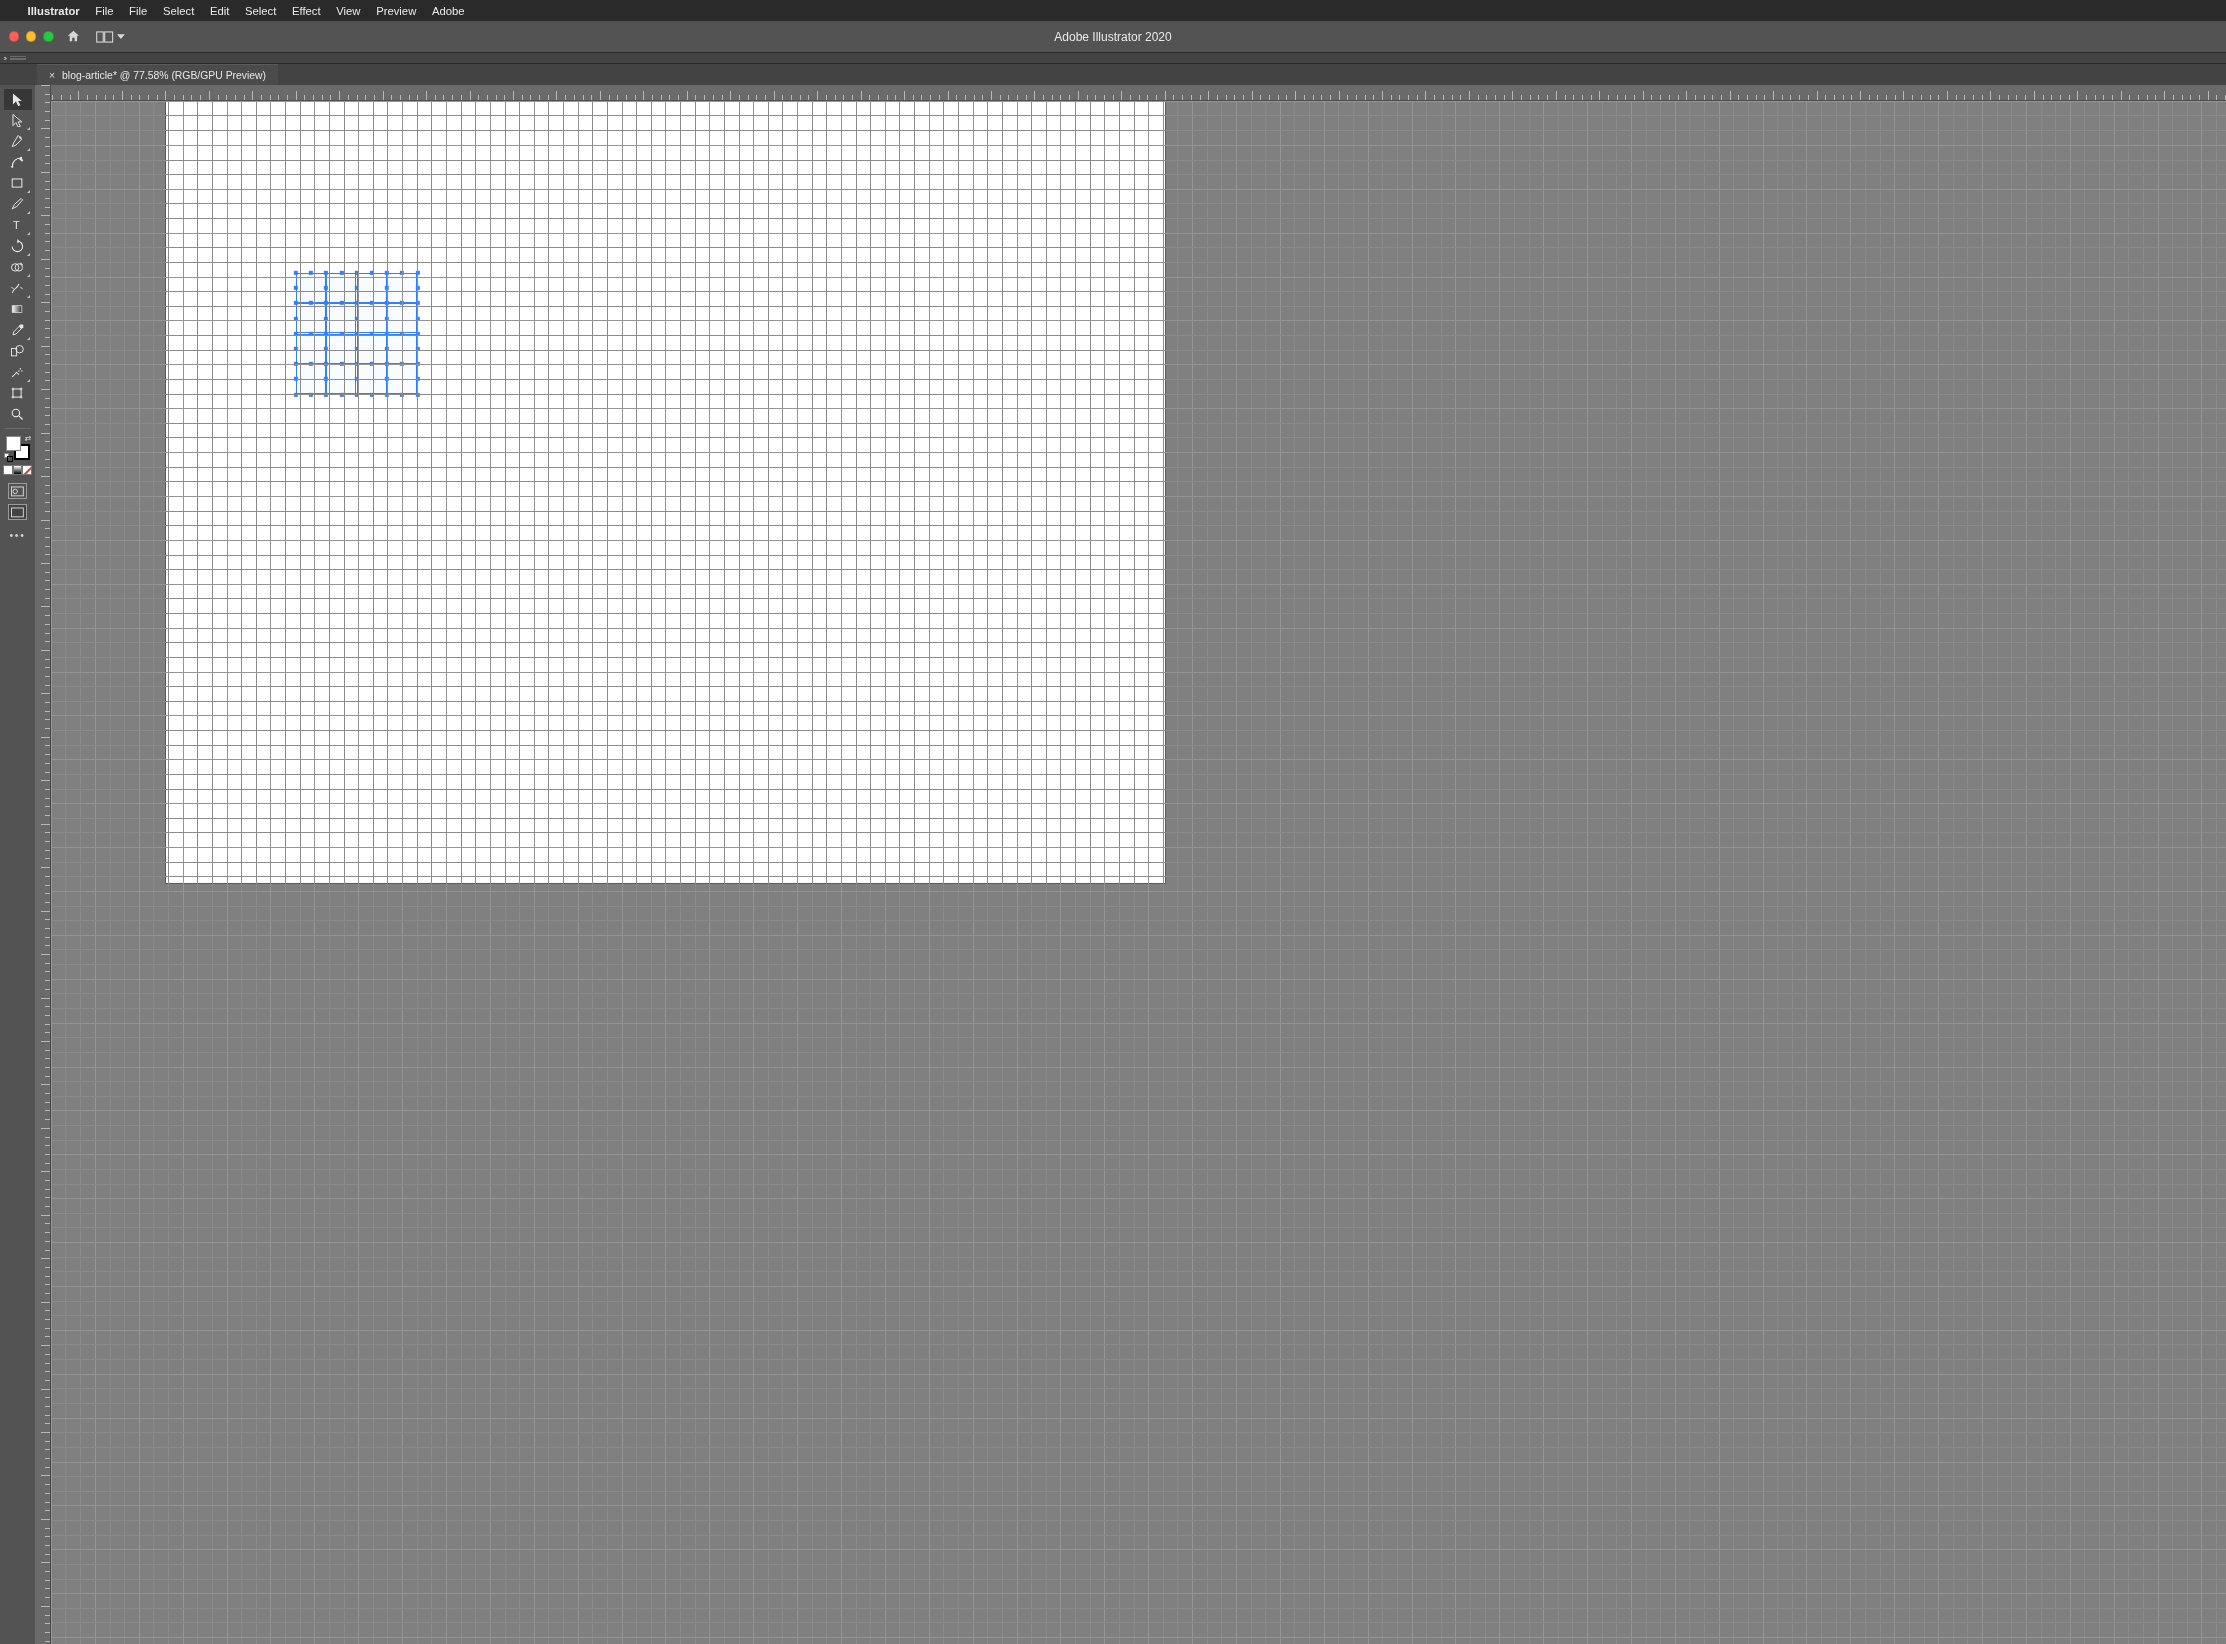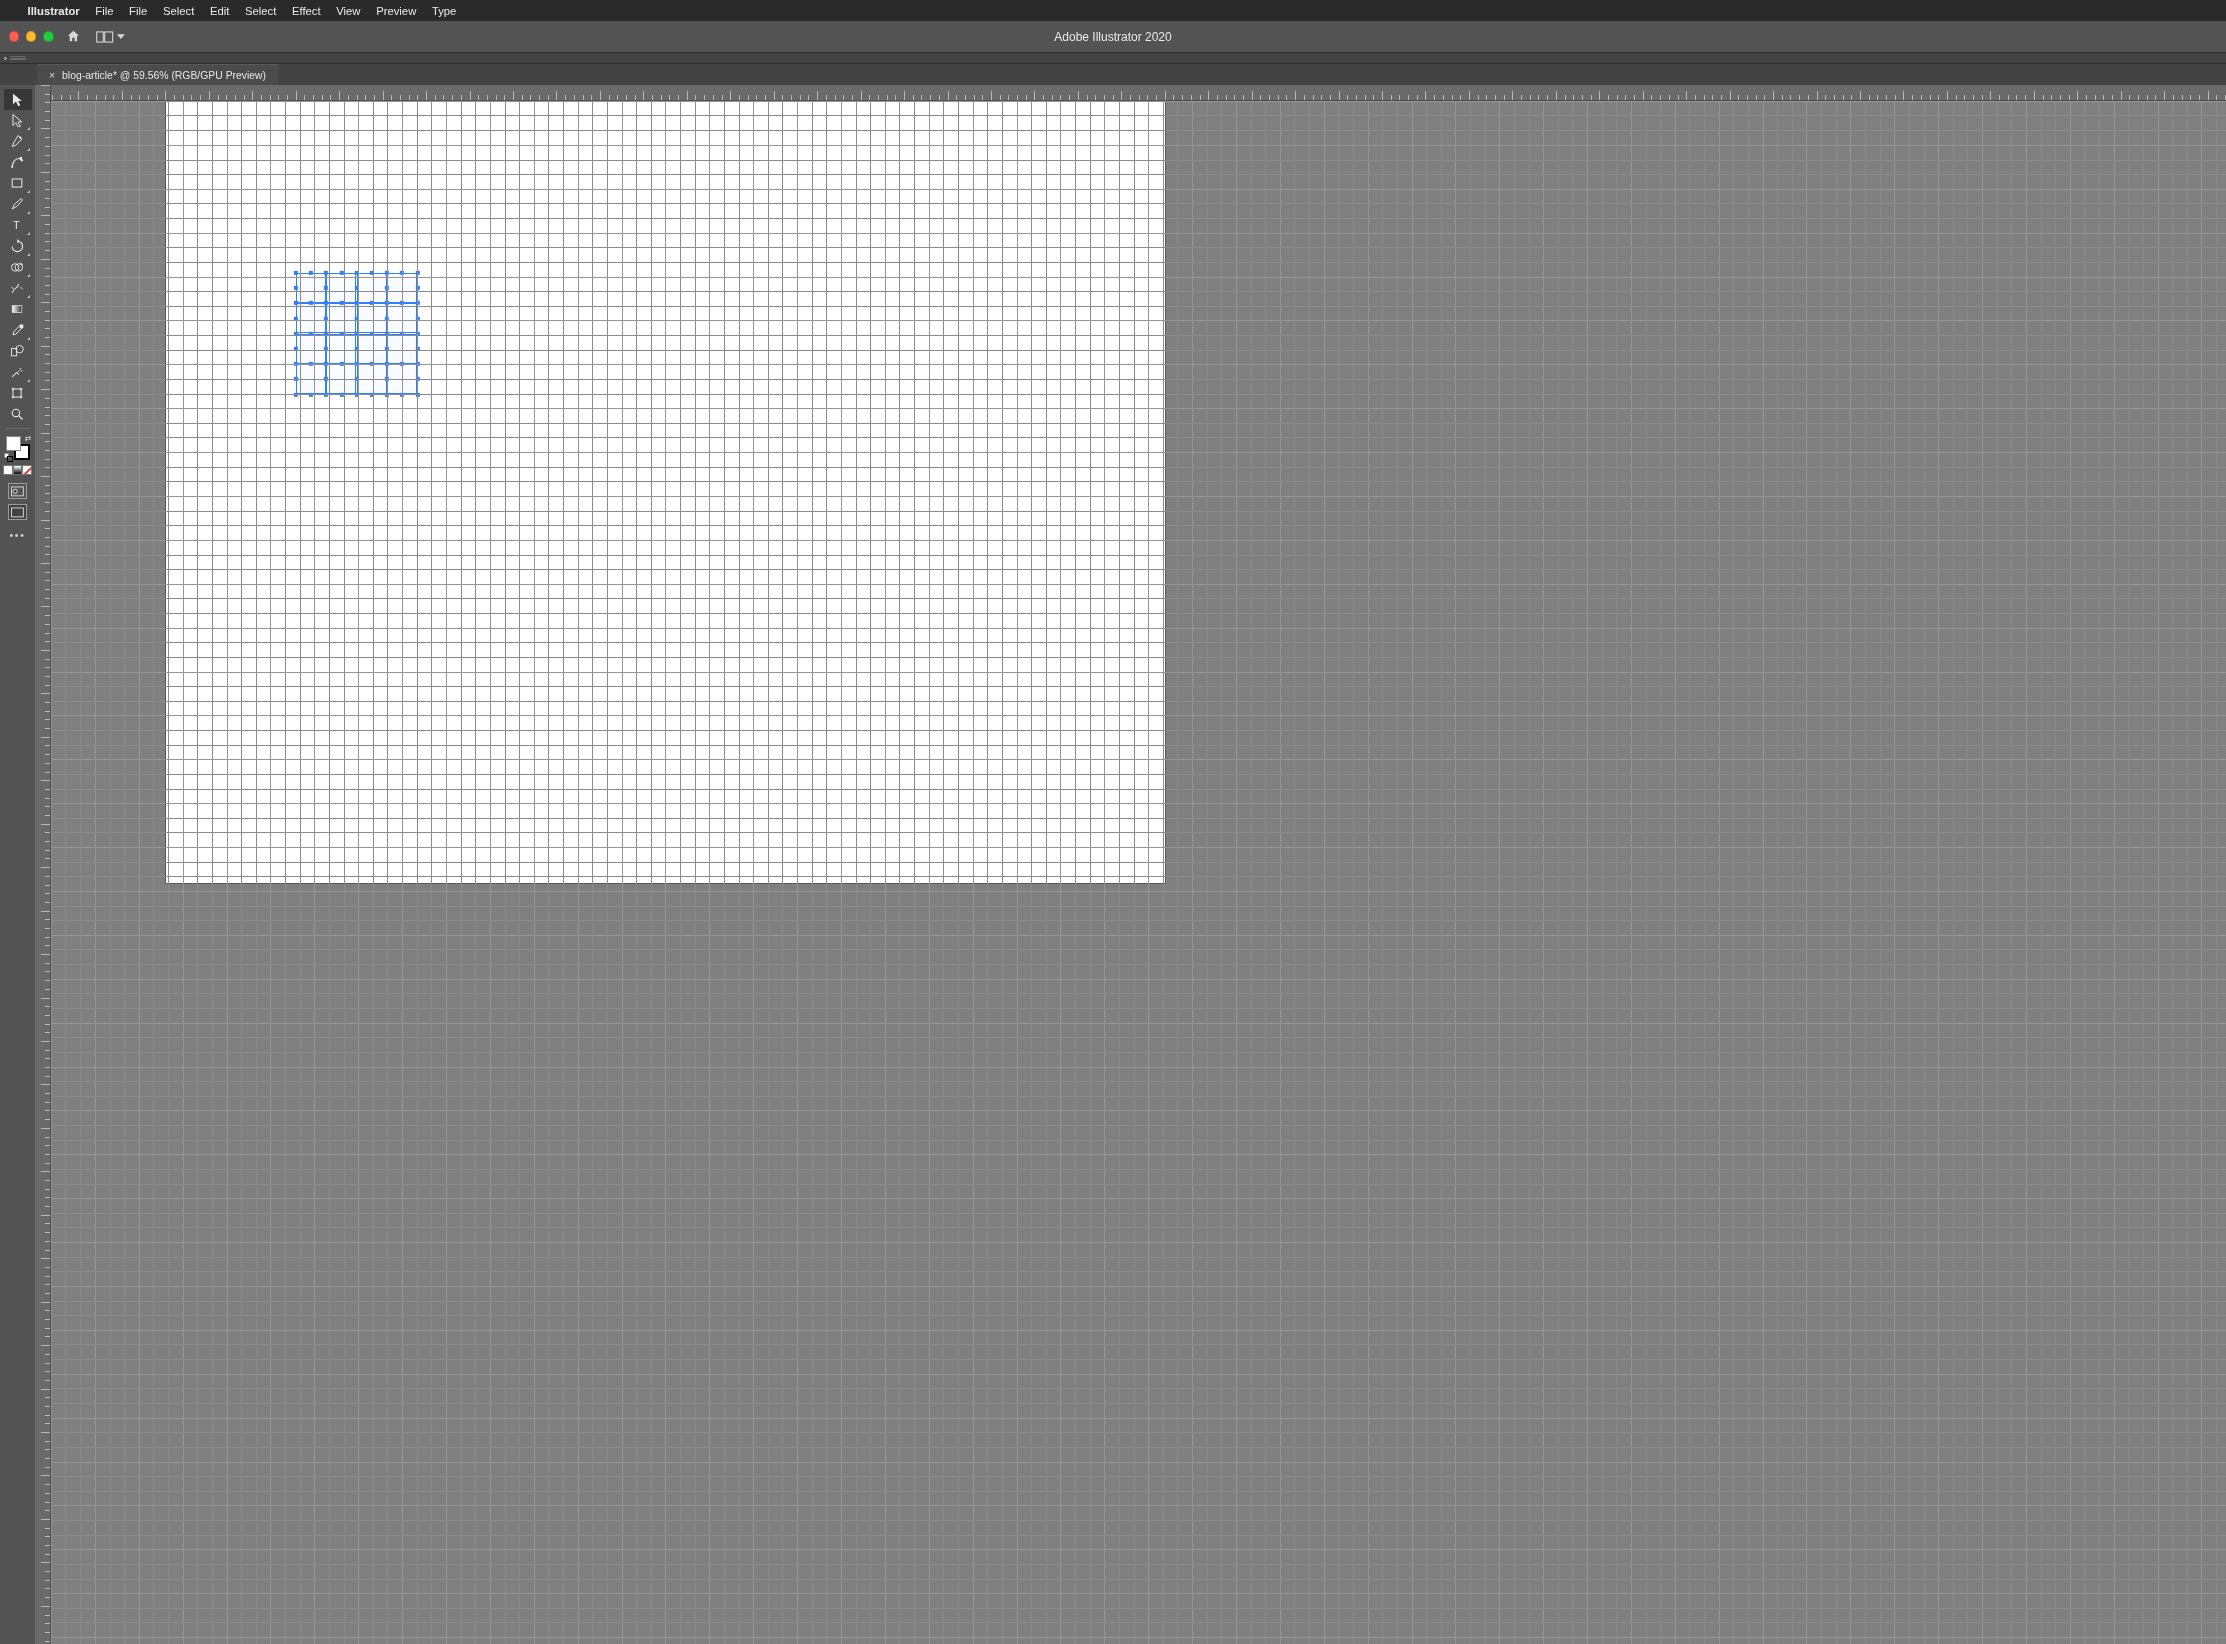--- a/index.html
+++ b/index.html
@@ -89,21 +89,21 @@
   <span class="apple item"></span>
   <span class="app-name item">Illustrator</span>
   <span class="item">File</span>
   <span class="item">File</span>
   <span class="item">Select</span>
   <span class="item">Edit</span>
   <span class="item">Select</span>
   <span class="item">Effect</span>
   <span class="item">View</span>
   <span class="item">Preview</span>
-  <span class="item">Type</span>
+  <span class="item">Adobe</span>
 </div>
 
 <div class="titlebar">
   <div class="traffic">
     <div class="dot red"></div>
     <div class="dot yellow"></div>
     <div class="dot green"></div>
   </div>
   <div class="home-btn">
     <svg viewBox="0 0 24 24" width="14.8" height="14.8" fill="#d8d8d8">
@@ -127,21 +127,21 @@
   <span class="grip">
       <span></span>
       <span></span>
       <span></span>
     </span>
 </div>
 
 <div class="tabbar">
   <div class="doc-tab">
     <span class="close">×</span>
-    <span>blog-article* @ 59.56% (RGB/GPU Preview)</span>
+    <span>blog-article* @ 77.58% (RGB/GPU Preview)</span>
   </div>
 </div>
 
 <div class="workspace">
 
   <div class="toolbox">
     <div id="tool-list">
         <div class="tool selected">
           <svg viewBox="0 0 20 20">
             <path d="M4 2l0 15 4-4 3 6 3-1-3-6 5 0z" fill="#e7e7e7"></path>

